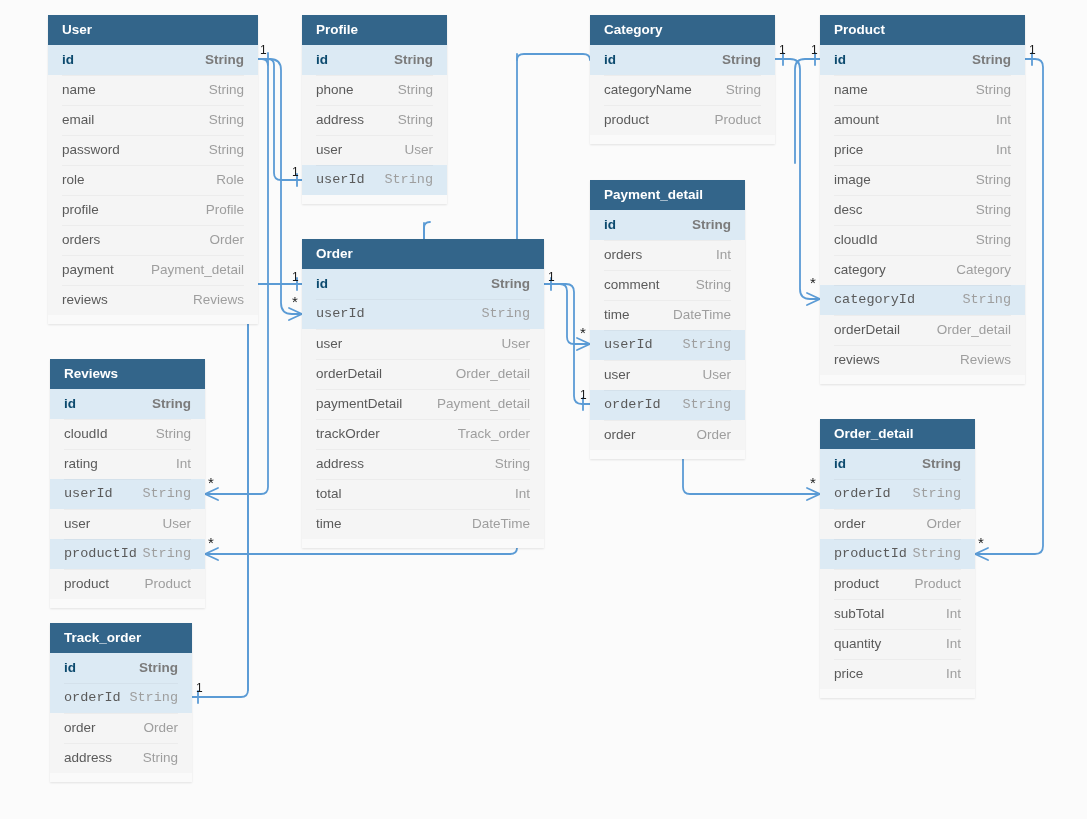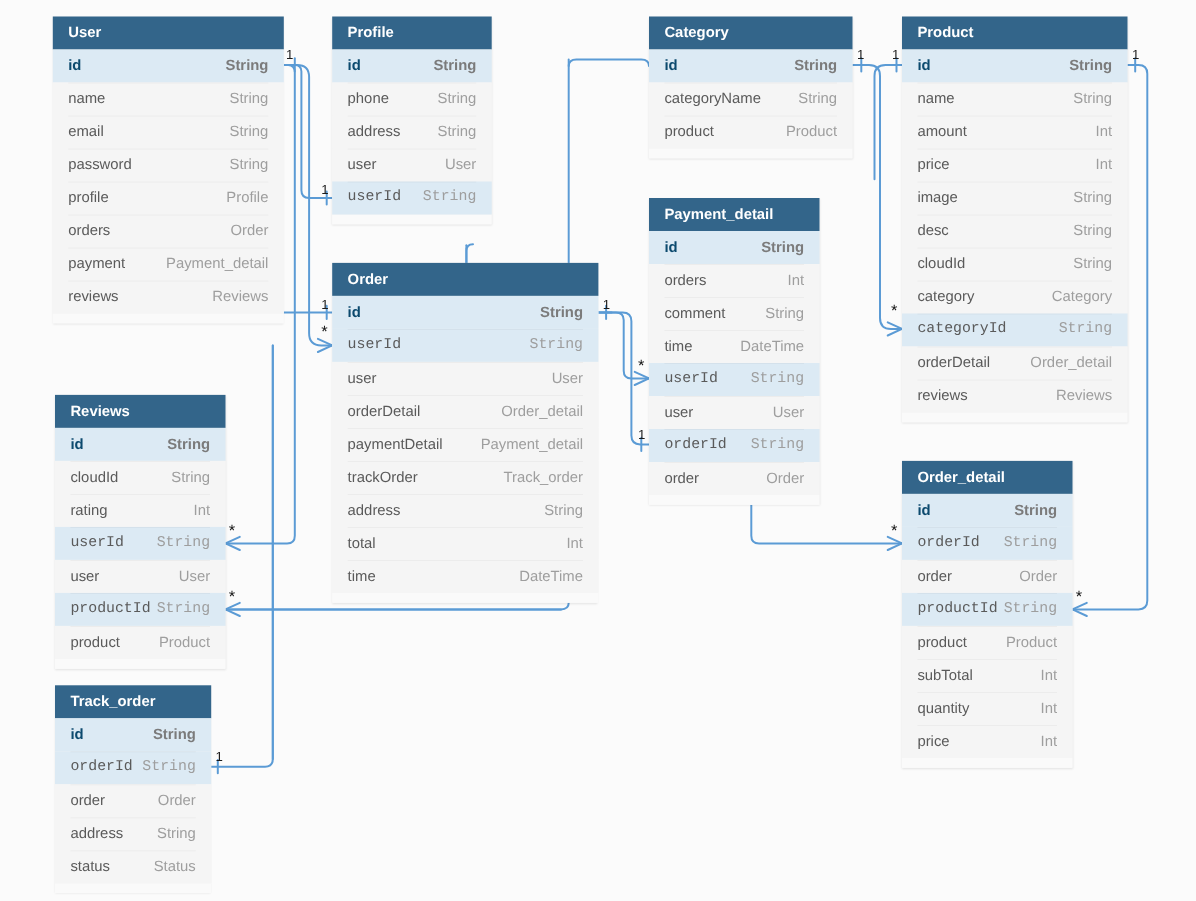--- a/index.html
+++ b/index.html
@@ -147,20 +147,24 @@
         </div>
         <div class="row">
           <span class="fname">email</span>
           <span class="ftype">String</span>
         </div>
         <div class="row">
           <span class="fname">password</span>
           <span class="ftype">String</span>
         </div>
         <div class="row">
+          <span class="fname">role</span>
+          <span class="ftype">Role</span>
+        </div>
+        <div class="row">
           <span class="fname">profile</span>
           <span class="ftype">Profile</span>
         </div>
         <div class="row">
           <span class="fname">orders</span>
           <span class="ftype">Order</span>
         </div>
         <div class="row">
           <span class="fname">payment</span>
           <span class="ftype">Payment_detail</span>
@@ -413,24 +417,20 @@
           <span class="fname">orderId</span>
           <span class="ftype">String</span>
         </div>
         <div class="row">
           <span class="fname">order</span>
           <span class="ftype">Order</span>
         </div>
         <div class="row">
           <span class="fname">address</span>
           <span class="ftype">String</span>
-        </div>
-        <div class="row">
-          <span class="fname">status</span>
-          <span class="ftype">Status</span>
         </div>
         <div class="entity-foot"></div>
       </div>
     </div>
 
   <div id="cards">
       <span class="card" style="left: 260px; top: 44px;">1</span>
       <span class="card" style="left: 292px; top: 166px;">1</span>
       <span class="card" style="left: 292px; top: 271px;">1</span>
       <span class="card star" style="left: 292px; top: 297px;">*</span>

